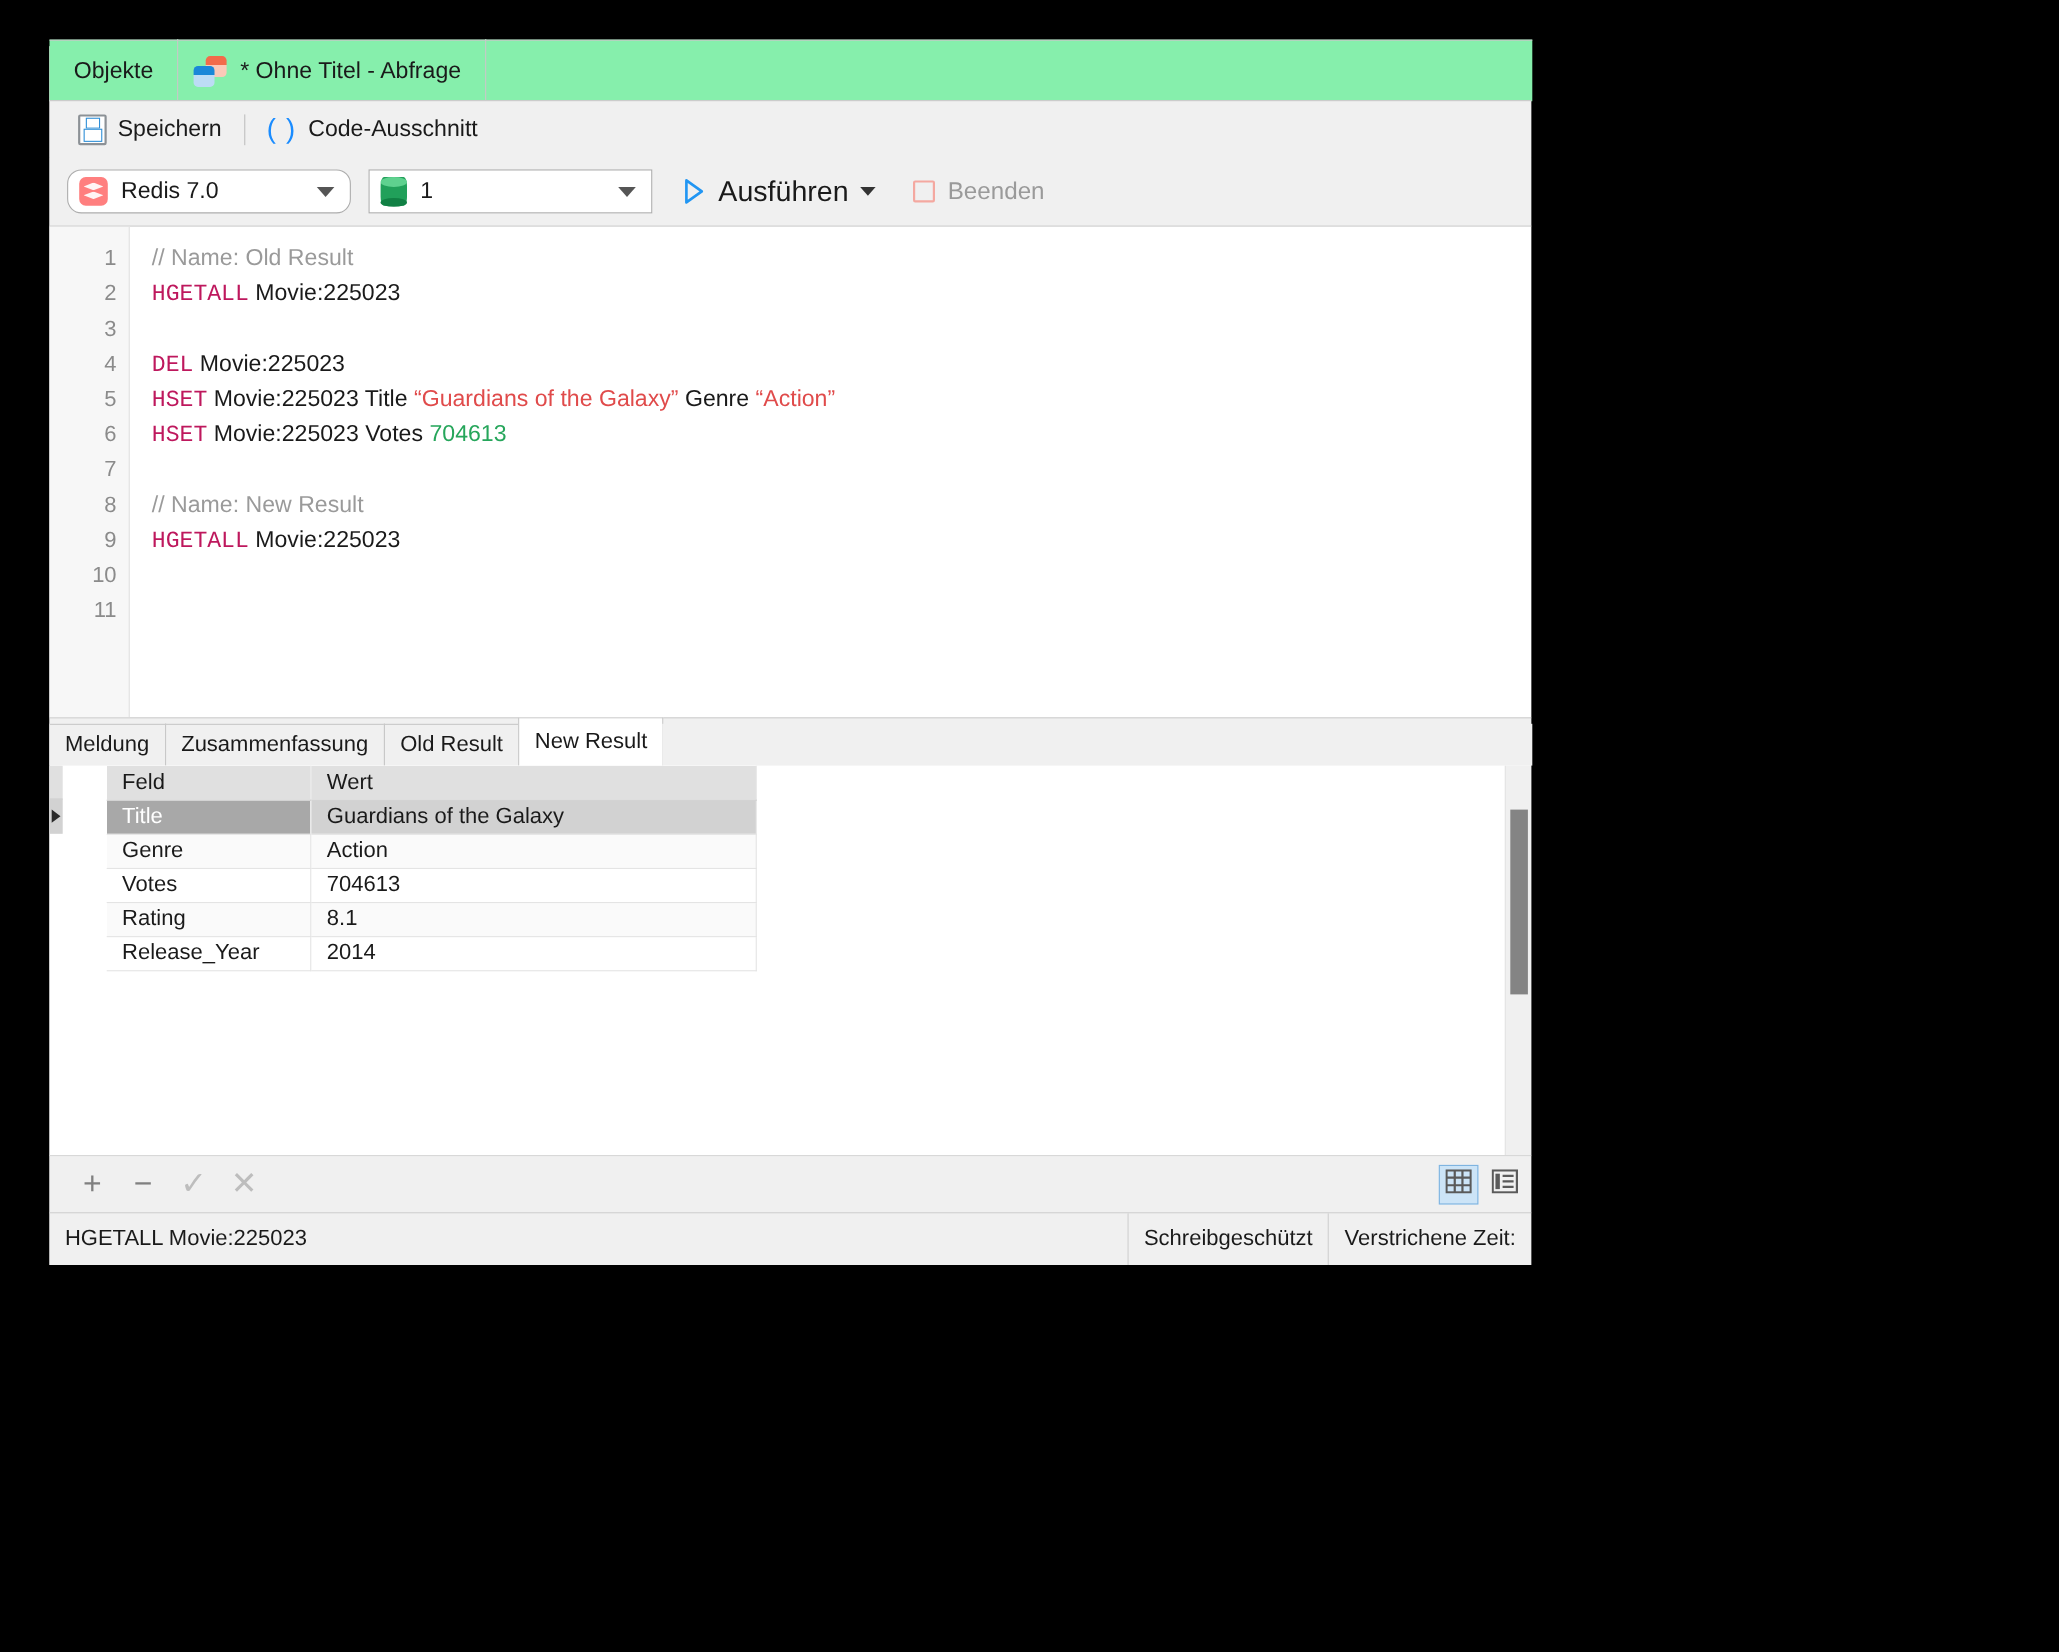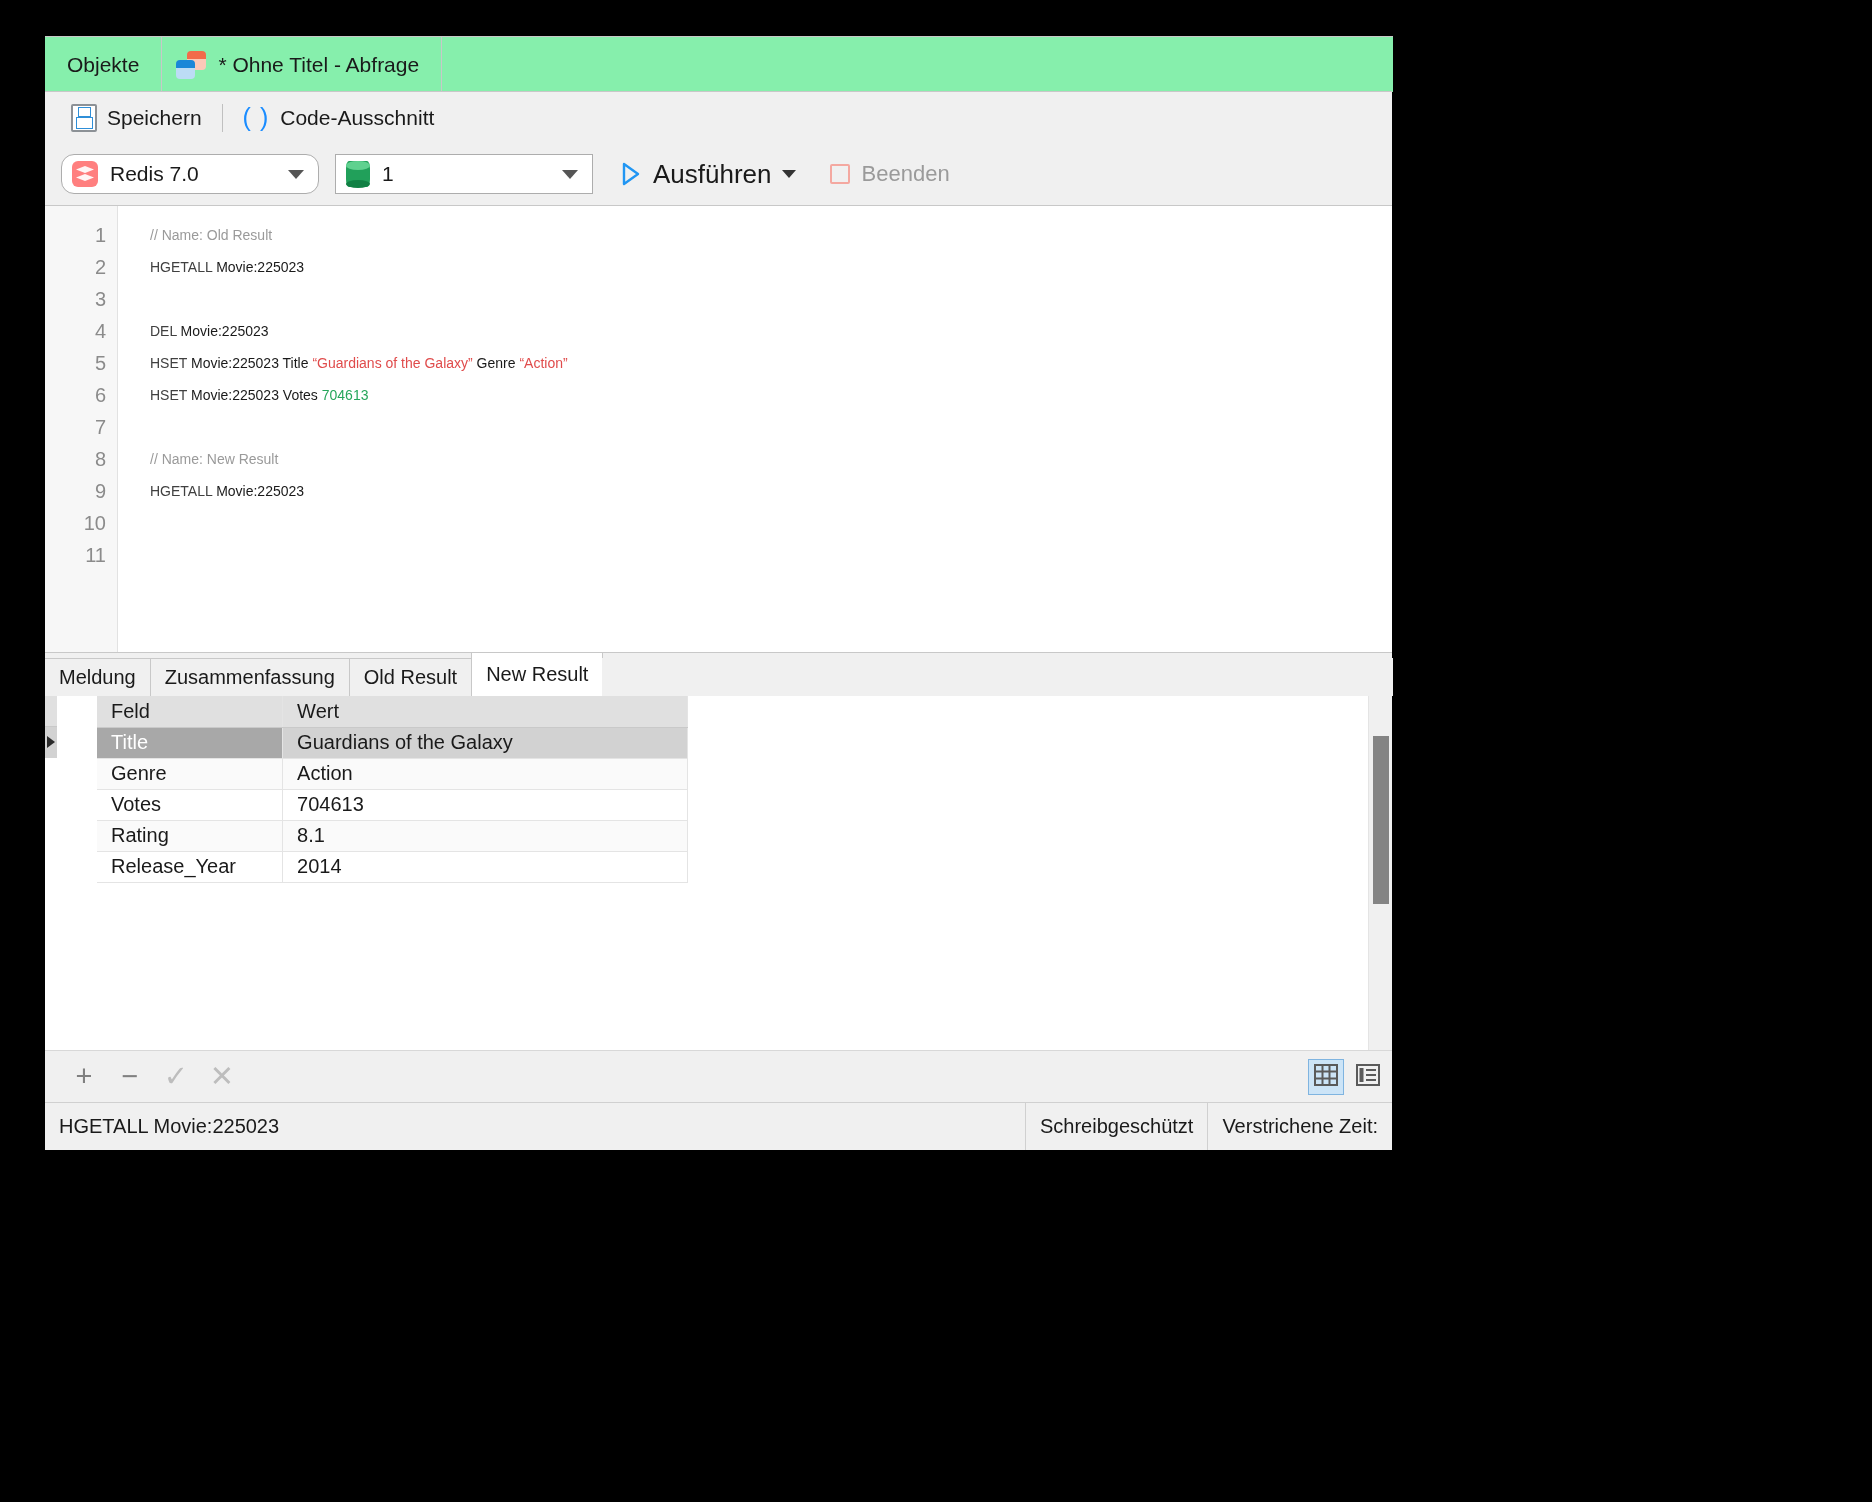--- a/index.html
+++ b/index.html
@@ -256,28 +256,27 @@
     font-family: "Liberation Sans", sans-serif;
   }
   .code {
     flex: 1 1 auto;
     padding-top: 13px;
     padding-left: 20px;
   }
   .code .ln {
     height: 32px;
     line-height: 32px;
-    font-size: 14px;
+    font-size: 21px;
     white-space: pre;
     color: #1a1a1a;
     font-family: "Liberation Sans", sans-serif;
-    margin-left: 12px;
   }
   .cm  { color: #9a9a9a; }
-  .kw  { color: #404040; }
+  .kw  { color: #be185d; font-family: Liberation Mono, monospace; }
   .str { color: #e04b4b; }
   .num { color: #26a65b; }
 
   
   .resulttabs {
     height: 44px;
     background: #f0f0f0;
     border-top: 1px solid #c8c8c8;
     display: flex;
     align-items: flex-end;

